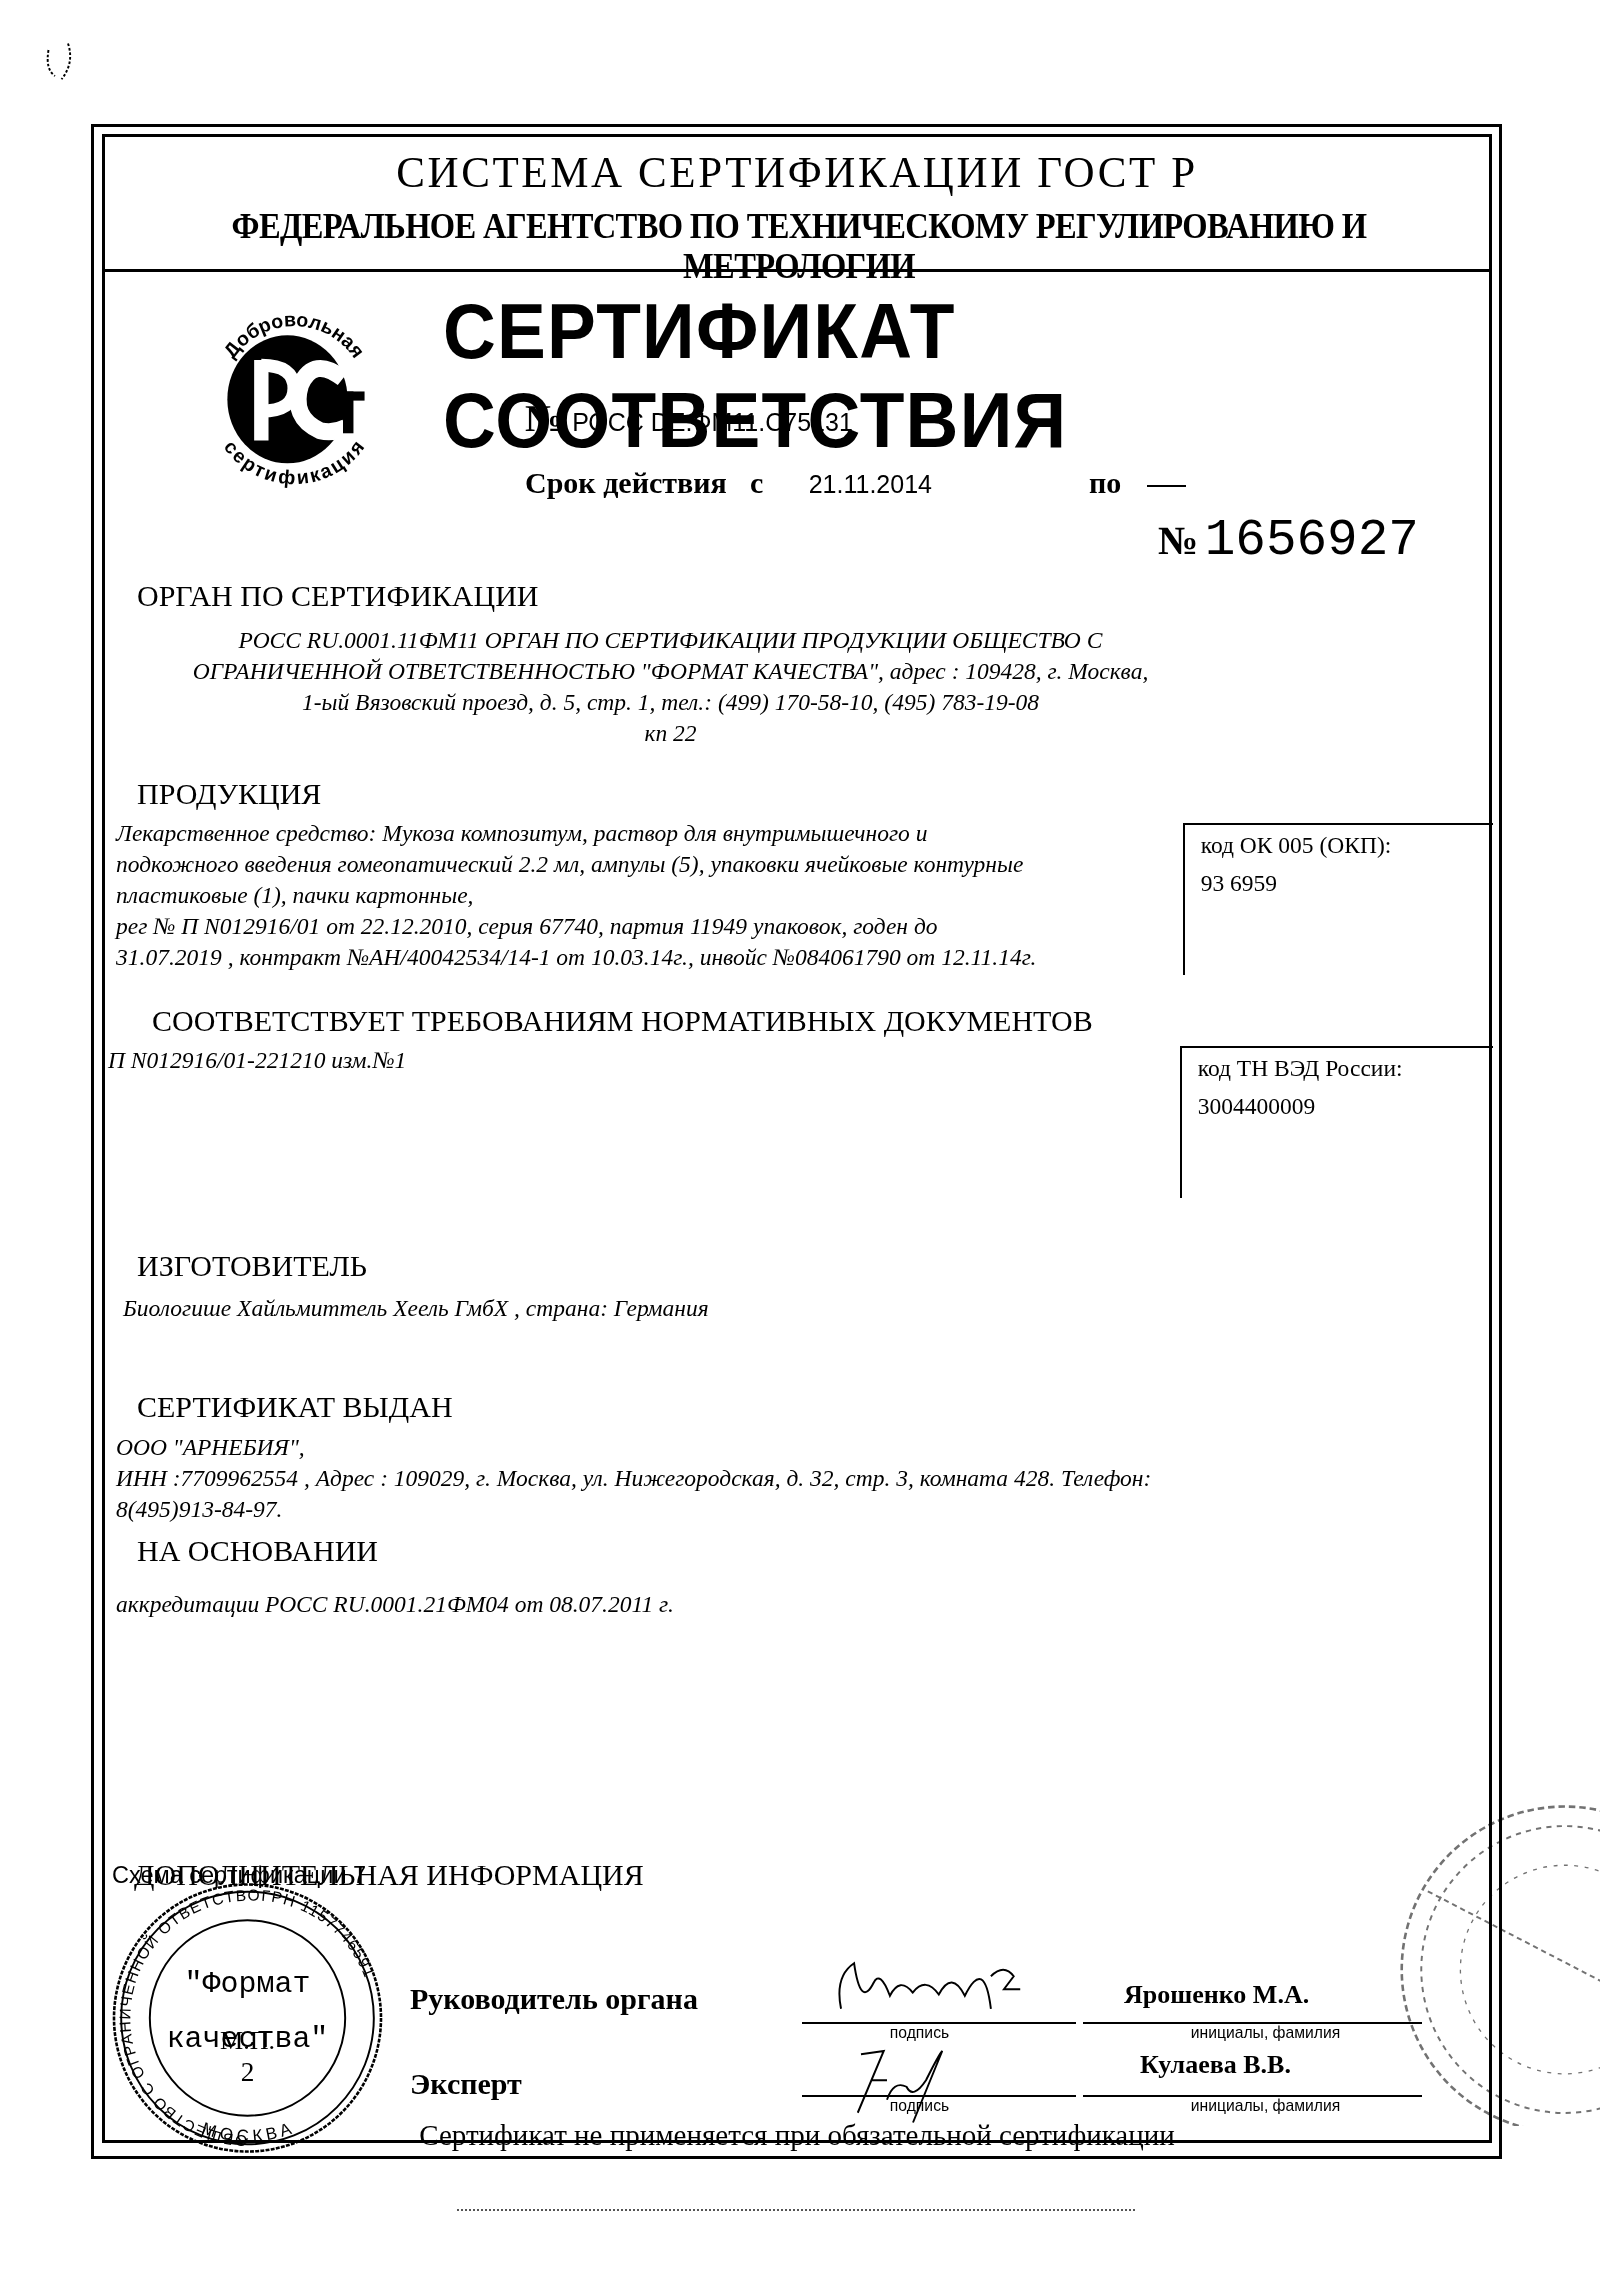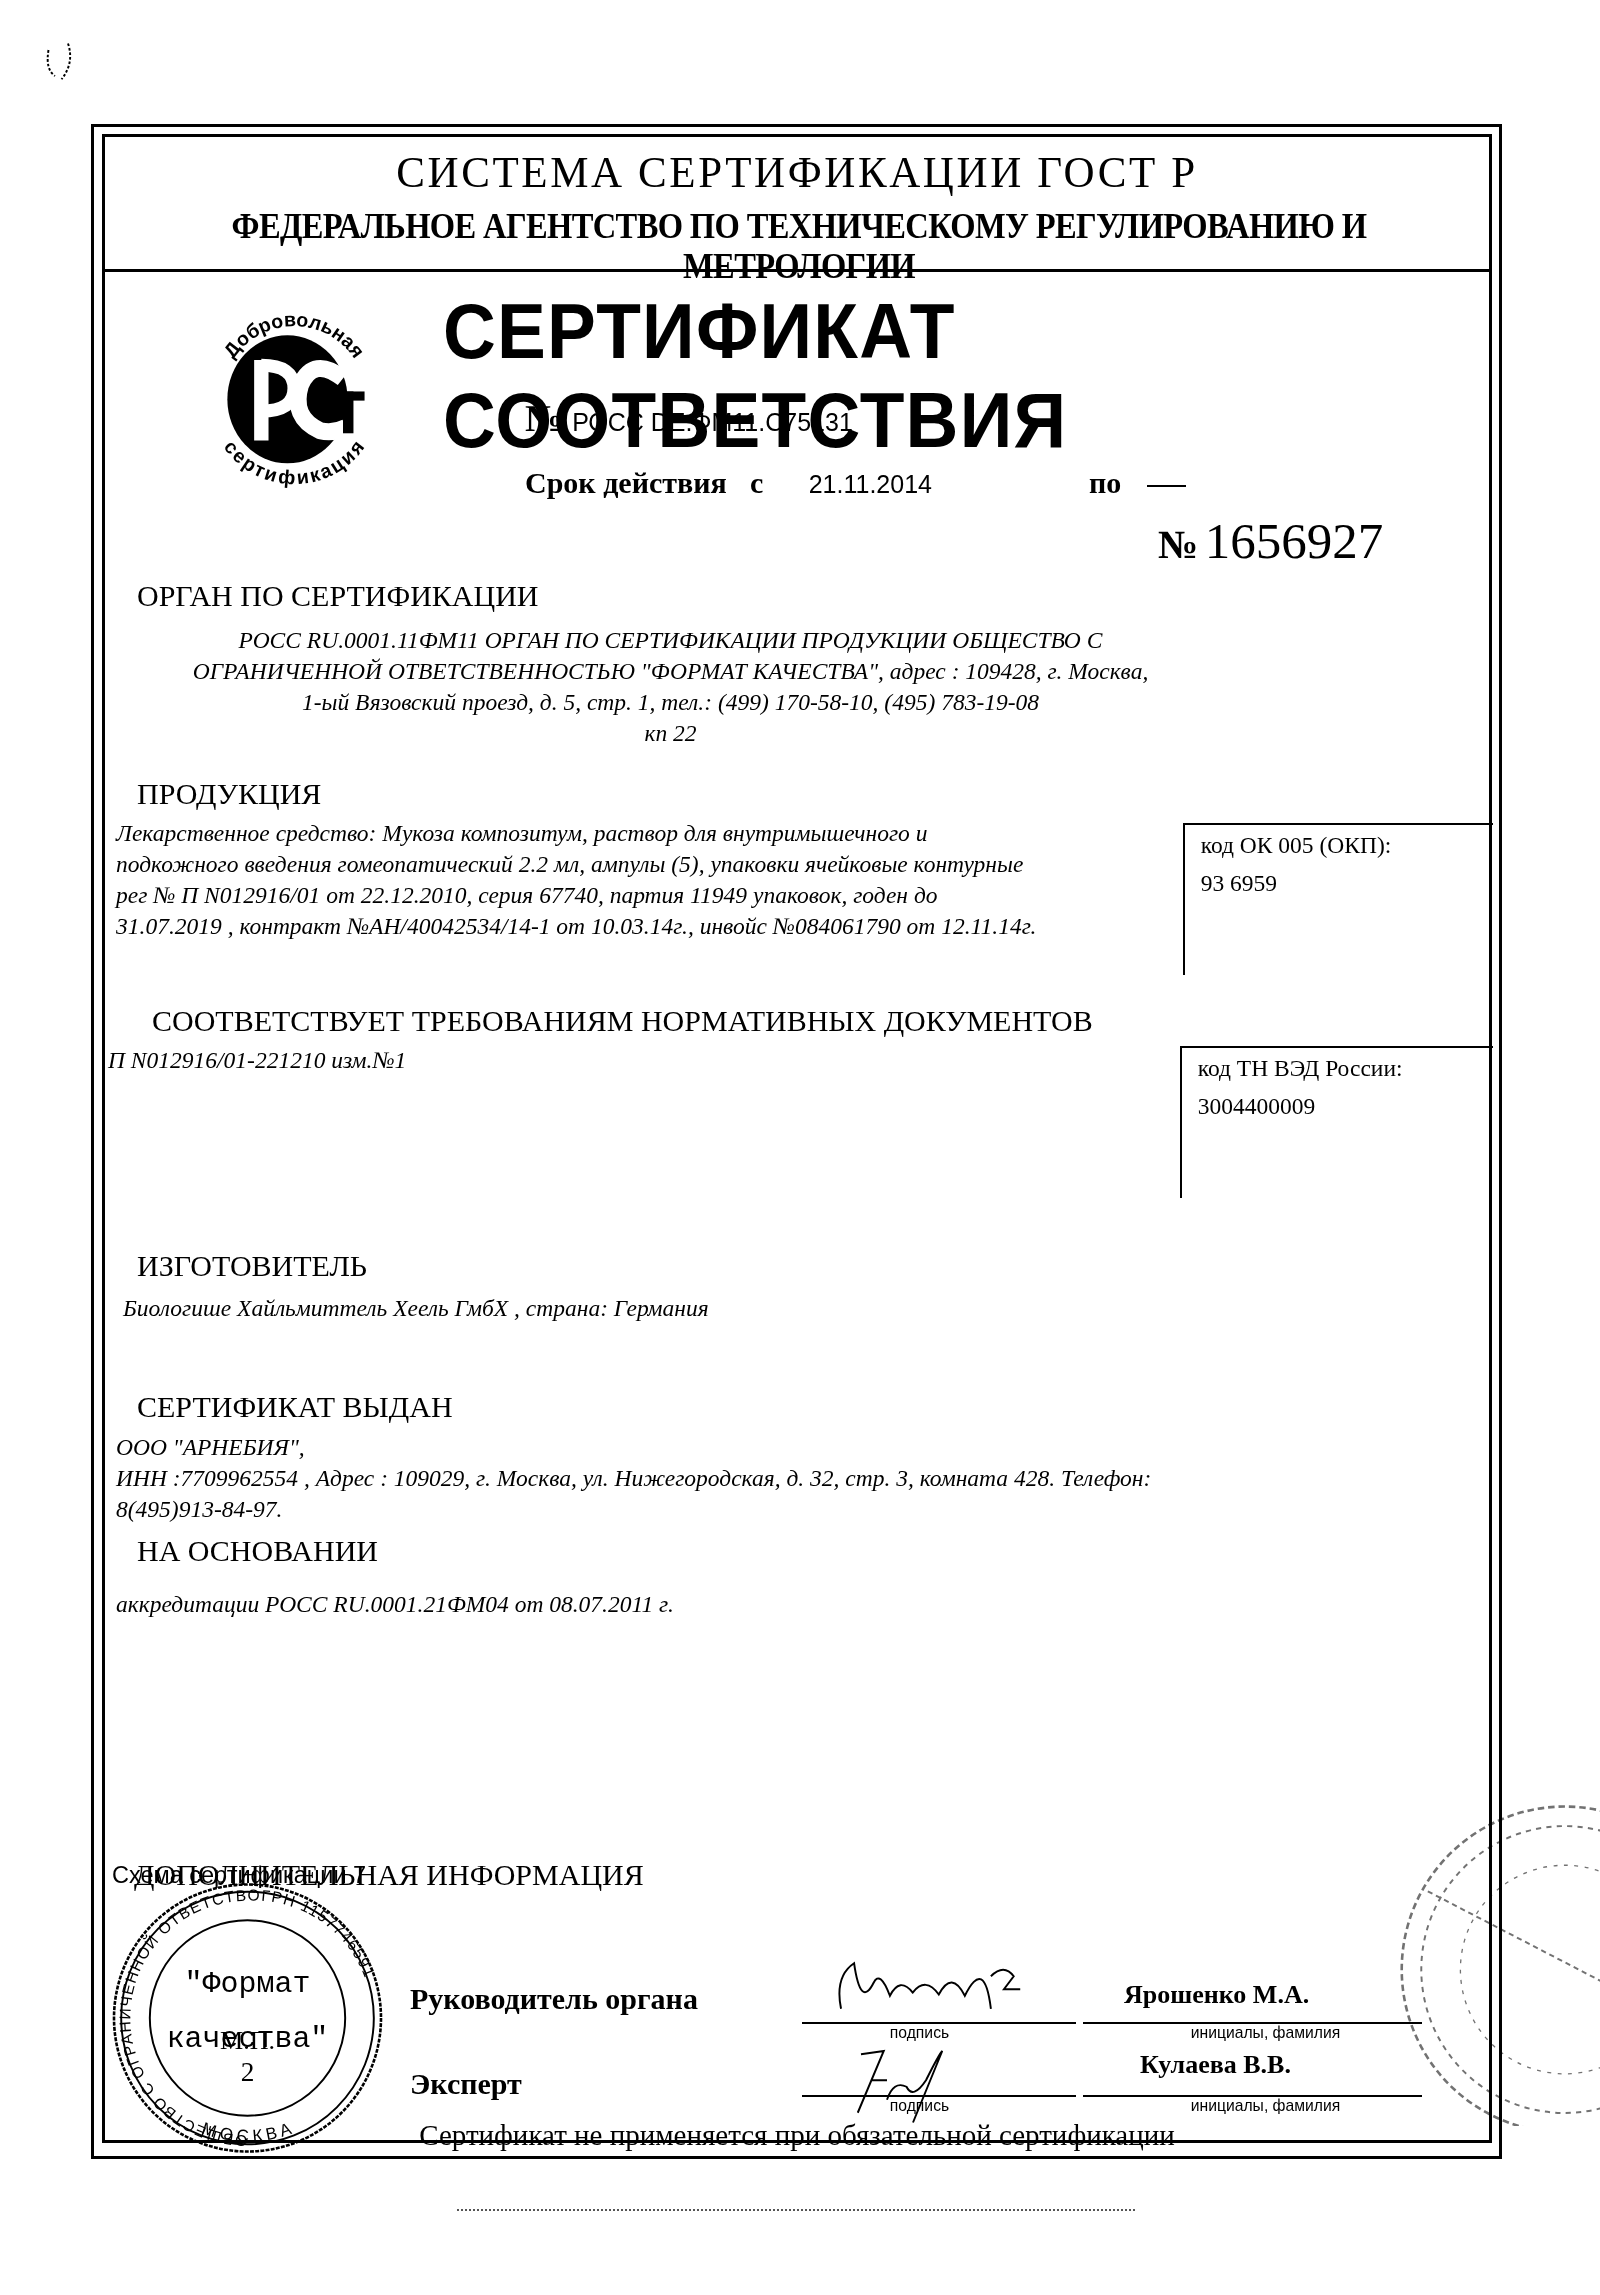--- a/index.html
+++ b/index.html
@@ -14,21 +14,21 @@
   .cert-title { left:443px; top:287px; font-family:"Liberation Sans", sans-serif; font-weight:bold; font-size:77px; letter-spacing:1.3px; transform:scaleX(0.95); transform-origin:left; }
   .logo { left:196px; top:300px; width:196px; height:196px; }
   .reg-no { left:525px; top:396px; font-size:38px; font-weight:bold; }
   .reg-no .val { font-family:"Liberation Sans", sans-serif; font-weight:normal; font-size:25px; margin-left:9px; }
   .validity { left:525px; top:466px; font-size:30px; font-weight:bold; }
   .validity .date { font-family:"Liberation Sans", sans-serif; font-weight:normal; font-size:25px; margin-left:38px; }
   .validity-to { left:1089px; top:466px; font-size:30px; font-weight:bold; }
   .validity-to .dash { display:inline-block; width:39px; border-bottom:2.6px solid #000; margin-left:26px; vertical-align:middle; }
   .form-no { left:1158px; top:512px; }
   .form-no .sym { font-size:40px; font-weight:bold; }
-  .form-no .num { font-family:Liberation Serif, serif; font-size:51px; margin-left:6.5px; }
+  .form-no .num { font-family:Liberation Mono, monospace; font-size:51px; margin-left:6.5px; }
   .h-sec { font-size:30px; font-weight:normal; }
   .body-it { font-style:italic; font-size:23.5px; line-height:31px; }
   .code-box { border-left:2.6px solid #000; border-top:2.6px solid #000; }
   .code-box .lbl { font-size:23.5px; padding:6.5px 0 0 15.7px; }
   .code-box .val { font-size:23.5px; padding:11.7px 0 0 15.7px; }
   .sig-label { font-size:30px; font-weight:bold; }
   .sig-line { border-bottom:2px solid #000; }
   .tiny { font-family:"Liberation Sans", sans-serif; font-size:15.7px; text-align:center; }
   .name { font-size:26px; font-weight:bold; }
   .stamp { left:104px; top:1878px; width:287px; height:280px; }
@@ -94,20 +94,21 @@
   <div>РОСС RU.0001.11ФМ11 ОРГАН ПО СЕРТИФИКАЦИИ ПРОДУКЦИИ ОБЩЕСТВО С</div>
   <div>ОГРАНИЧЕННОЙ ОТВЕТСТВЕННОСТЬЮ "ФОРМАТ КАЧЕСТВА", адрес : 109428, г. Москва,</div>
   <div>1-ый Вязовский проезд, д. 5, стр. 1, тел.: (499) 170-58-10, (495) 783-19-08</div>
   <div>кп 22</div>
 </div>
 
 <div class="abs h-sec" style="left:137px; top:777px;">ПРОДУКЦИЯ</div>
 <div class="abs body-it" style="left:116px; top:818px; width:1069px;">
   <div>Лекарственное средство: Мукоза композитум, раствор для внутримышечного и</div>
   <div>подкожного введения гомеопатический  2.2 мл, ампулы (5), упаковки ячейковые контурные</div>
+  <div>пластиковые (1), пачки картонные,</div>
   <div>рег № П N012916/01 от 22.12.2010, серия 67740, партия 11949 упаковок, годен до</div>
   <div>31.07.2019 , контракт №AH/40042534/14-1 от 10.03.14г., инвойс №084061790 от 12.11.14г.</div>
 </div>
 <div class="abs code-box" style="left:1183px; top:823px; width:308px; height:150px;">
   <div class="lbl">код ОК 005 (ОКП):</div>
   <div class="val">93 6959</div>
 </div>
 
 <div class="abs h-sec" style="left:152px; top:1004px;text-align:center;">СООТВЕТСТВУЕТ ТРЕБОВАНИЯМ НОРМАТИВНЫХ ДОКУМЕНТОВ</div>
 <div class="abs body-it" style="left:108px; top:1045px; width:1043px;">

